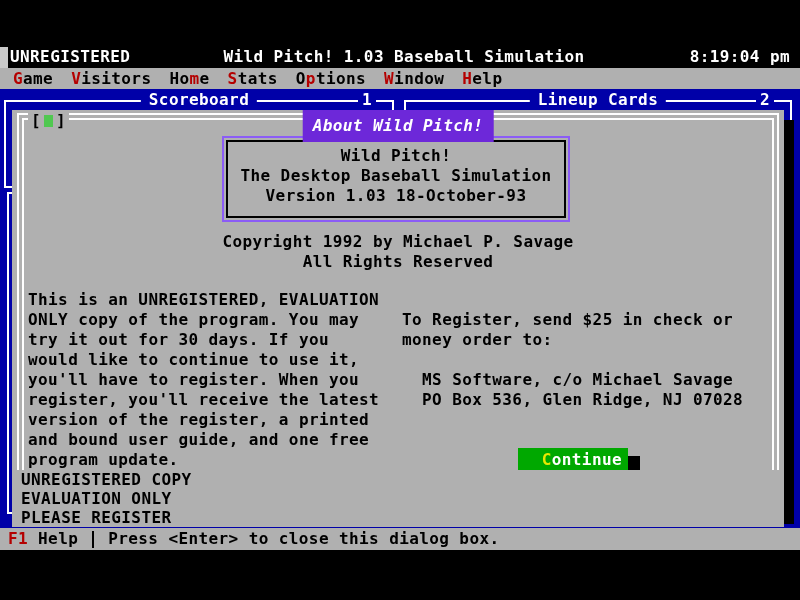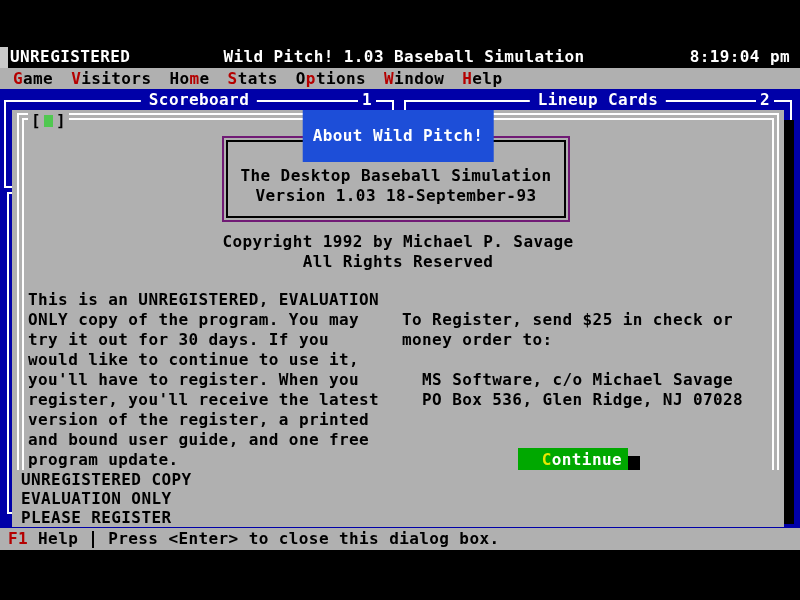--- a/index.html
+++ b/index.html
@@ -27,25 +27,25 @@
   .win-num{position:absolute;top:-12px;right:16px;background:#0000a8;color:#fff;padding:0 4px;}
   #win1{left:4px;top:11px;width:386px;height:84px;}
   #win2{left:404px;top:11px;width:384px;height:413px;}
   #win3{left:7px;top:103px;width:381px;height:318px;}
   
   .dlg-shadow{position:absolute;left:28px;top:31px;width:766px;height:404px;background:#000;z-index:2;}
   .dialog{position:absolute;left:12px;top:21px;width:772px;height:402px;background:#b0b0b0;z-index:3;color:#000;}
   .dlg-border{position:absolute;top:3px;left:5px;right:5px;bottom:5px;border:2px solid #fff;pointer-events:none;}
   .dlg-border::before{content:"";position:absolute;inset:3px;border:2px solid #fff;}
   .dlg-title{position:absolute;top:0;left:50%;transform:translateX(-50%);
-    background:#1d4ed8;color:#fff;padding:16px 10px;height:20px;z-index:4;white-space:nowrap;}
+    background:#6d28d9;color:#fff;padding:6px 10px;height:20px;z-index:4;white-space:nowrap;font-style:italic;}
   .dlg-close{position:absolute;top:1px;left:16px;background:#b0b0b0;padding:0 3px;z-index:4;
     color:#000;cursor:default;}
   .dlg-close .sq{display:inline-block;width:9px;height:12px;background:#50c850;margin:0 3px;vertical-align:-1px;}
-  .about-box{position:absolute;left:210px;top:26px;width:344px;height:74px;border:2px solid #701a75;
+  .about-box{position:absolute;left:210px;top:26px;width:344px;height:74px;border:2px solid #8b5cf6;
     text-align:center;padding-top:8px;box-sizing:content-box;}
   .about-box::before{content:"";position:absolute;inset:2px;border:2px solid #000;pointer-events:none;}
   .copyright{position:absolute;top:122px;left:0;right:0;text-align:center;}
   .col-left{position:absolute;left:16px;top:180px;}
   .col-right{position:absolute;left:390px;top:200px;}
   .txtline{height:20px;white-space:pre;}
   .continue-btn{position:absolute;left:506px;top:338px;width:110px;height:24px;background:#00a800;
     color:#fff;text-align:right;line-height:23px;box-shadow:12px 8px 0 0 #000;cursor:pointer;border:none;
     font:inherit;letter-spacing:inherit;}
   .continue-btn .hotkey{color:#e8e800;}
@@ -102,21 +102,21 @@
     <div class="dialog">
       <div class="dlg-border"></div>
 
       <div class="dlg-close">[<span class="sq"></span>]</div>
 
       <div class="dlg-title">About Wild Pitch!</div>
 
       <div class="about-box">
         <div class="txtline">Wild Pitch!</div>
         <div class="txtline">The Desktop Baseball Simulation</div>
-        <div class="txtline">Version 1.03 18-September-93</div>
+        <div class="txtline">Version 1.03 18-October-93</div>
       </div>
 
       <div class="copyright">
         <div class="txtline">Copyright 1992 by Michael P. Savage</div>
         <div class="txtline">All Rights Reserved</div>
       </div>
 
       <div class="col-left" id="col-left">
           <div class="txtline">This is an UNREGISTERED, EVALUATION</div>
           <div class="txtline">ONLY copy of the program. You may</div>

